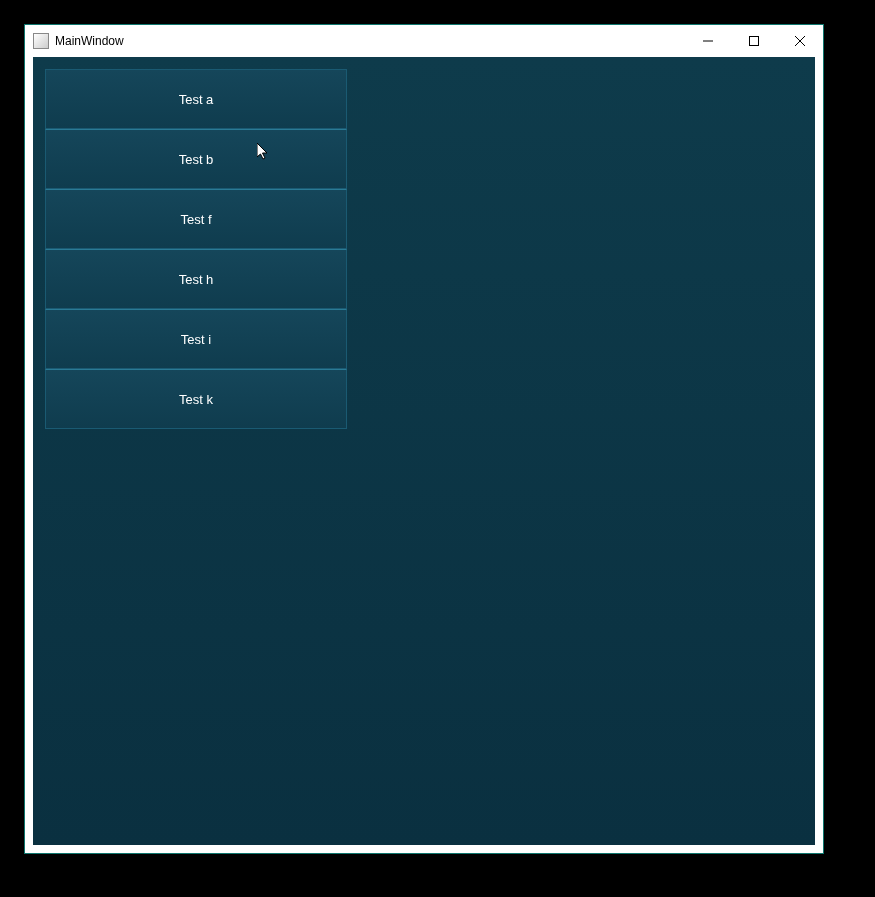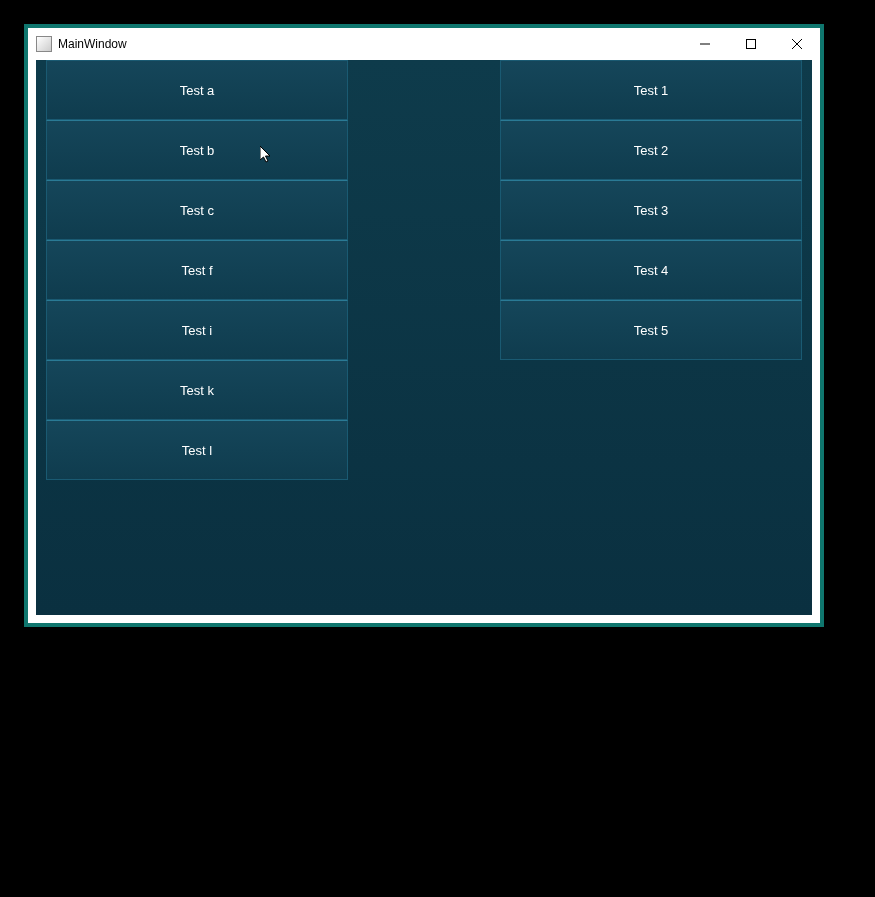--- a/index.html
+++ b/index.html
@@ -14,23 +14,23 @@
       height: 897px;
       overflow: hidden;
       font-family: "Segoe UI", Tahoma, sans-serif;
     }
     
     .window-frame {
       position: absolute;
       left: 24px;
       top: 24px;
       width: 800px;
-      height: 603px;
+      height: 830px;
       background: #ffffff;
-      border: 4px solid #0f766e;
+      border: 1px solid #0f766e;
       box-shadow: 2px 2px 10px rgba(0,0,0,0.5);
     }
     
     .titlebar {
       height: 32px;
       background: #ffffff;
       display: flex;
       align-items: center;
       padding-left: 8px;
       position: relative;
@@ -75,23 +75,22 @@
     
     .client-area {
       position: absolute;
       left: 8px;
       top: 32px;
       right: 8px;
       bottom: 8px;
       background: #0d3a4a;
       background: linear-gradient(180deg, #0e3b4b 0%, #0a3040 100%);
       display: flex;
-      padding: 0;
+      padding: 12px;
       gap: 0;
-      justify-content: center;
     }
     
     .column {
       display: flex;
       flex-direction: column;
       gap: 0;
     }
     
     .column-left {
       width: 302px;
@@ -166,55 +165,35 @@
   <div class="client-area">
 
     <div class="column column-left">
       <div class="list-item">
           <span>Test a</span>
         </div>
       <div class="list-item">
           <span>Test b</span>
         </div>
       <div class="list-item">
-          <span>Test c</span>
+          <span>Test f</span>
         </div>
       <div class="list-item">
-          <span>Test f</span>
+          <span>Test h</span>
         </div>
       <div class="list-item">
           <span>Test i</span>
         </div>
       <div class="list-item">
           <span>Test k</span>
         </div>
-      <div class="list-item">
-          <span>Test l</span>
-        </div>
     </div>
 
     <div class="spacer"></div>
 
-    <div class="column column-right">
-      <div class="list-item">
-          <span>Test 1</span>
-        </div>
-      <div class="list-item">
-          <span>Test 2</span>
-        </div>
-      <div class="list-item">
-          <span>Test 3</span>
-        </div>
-      <div class="list-item">
-          <span>Test 4</span>
-        </div>
-      <div class="list-item">
-          <span>Test 5</span>
-        </div>
-    </div>
 
   </div>
 
   <svg class="cursor" viewBox="0 0 14 18">
     <path d="M0,0 L0,14 L3.5,11 L6,16 L8,15 L5.5,10 L10,10 Z" fill="#ffffff" stroke="#000000" stroke-width="1"></path>
   </svg>
 
 </div>
 
 </body></html>

